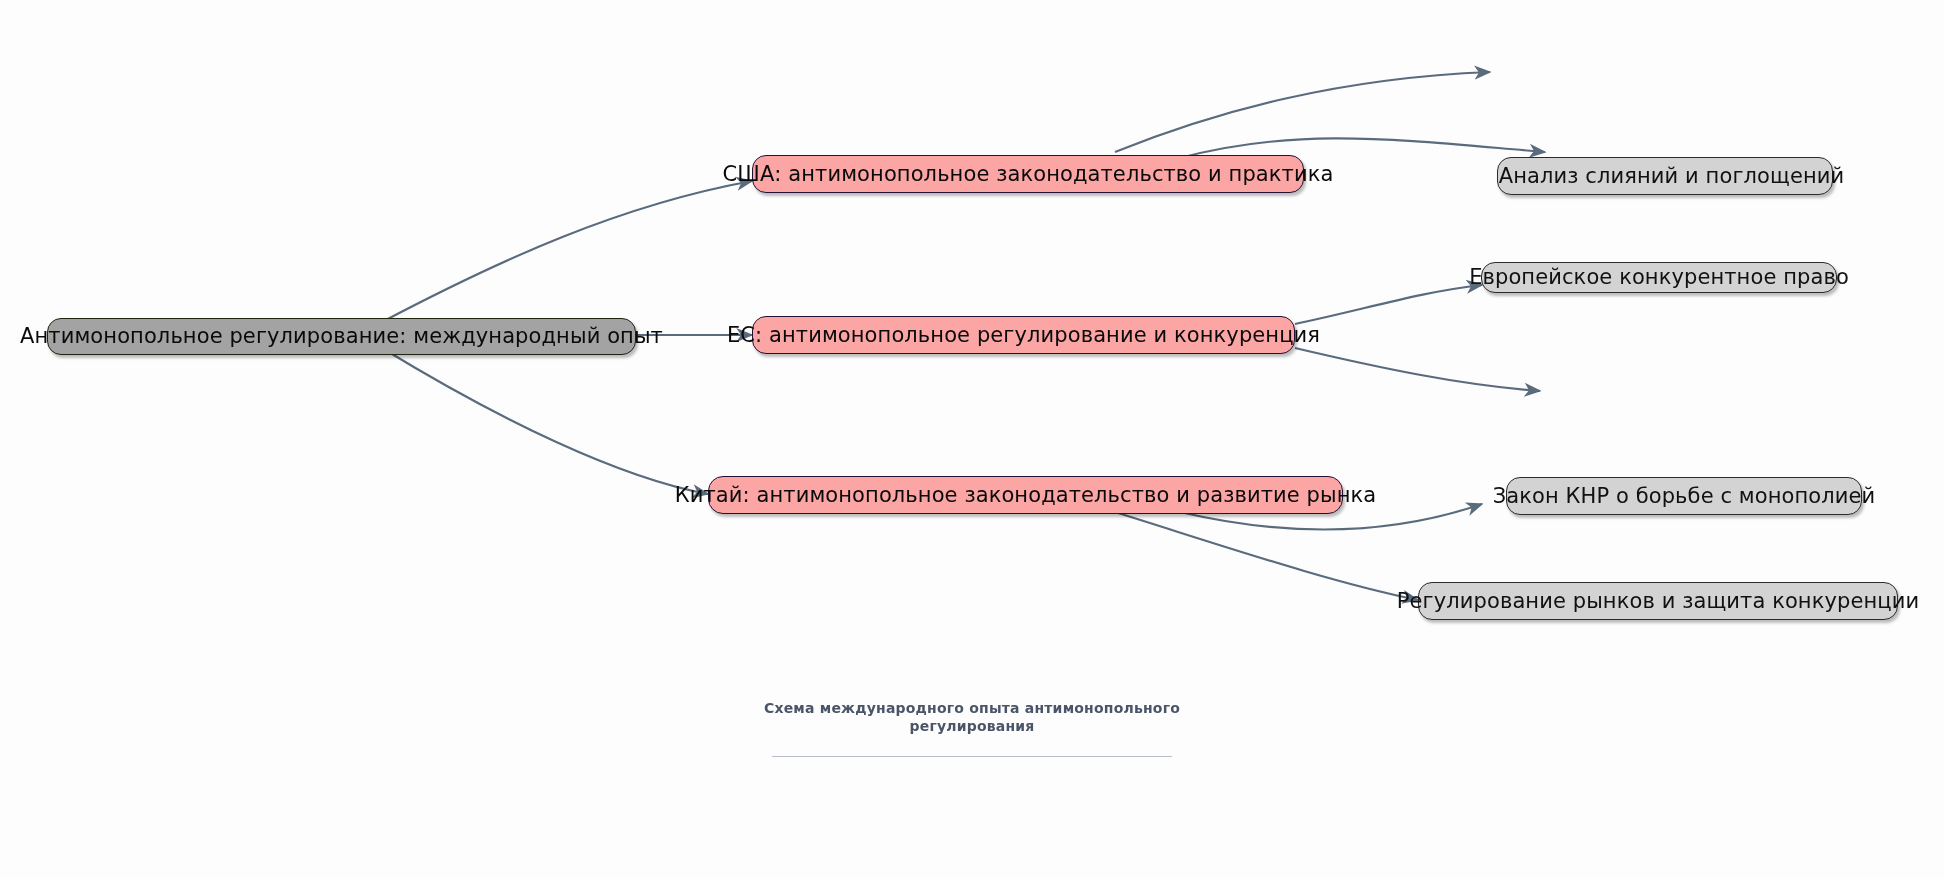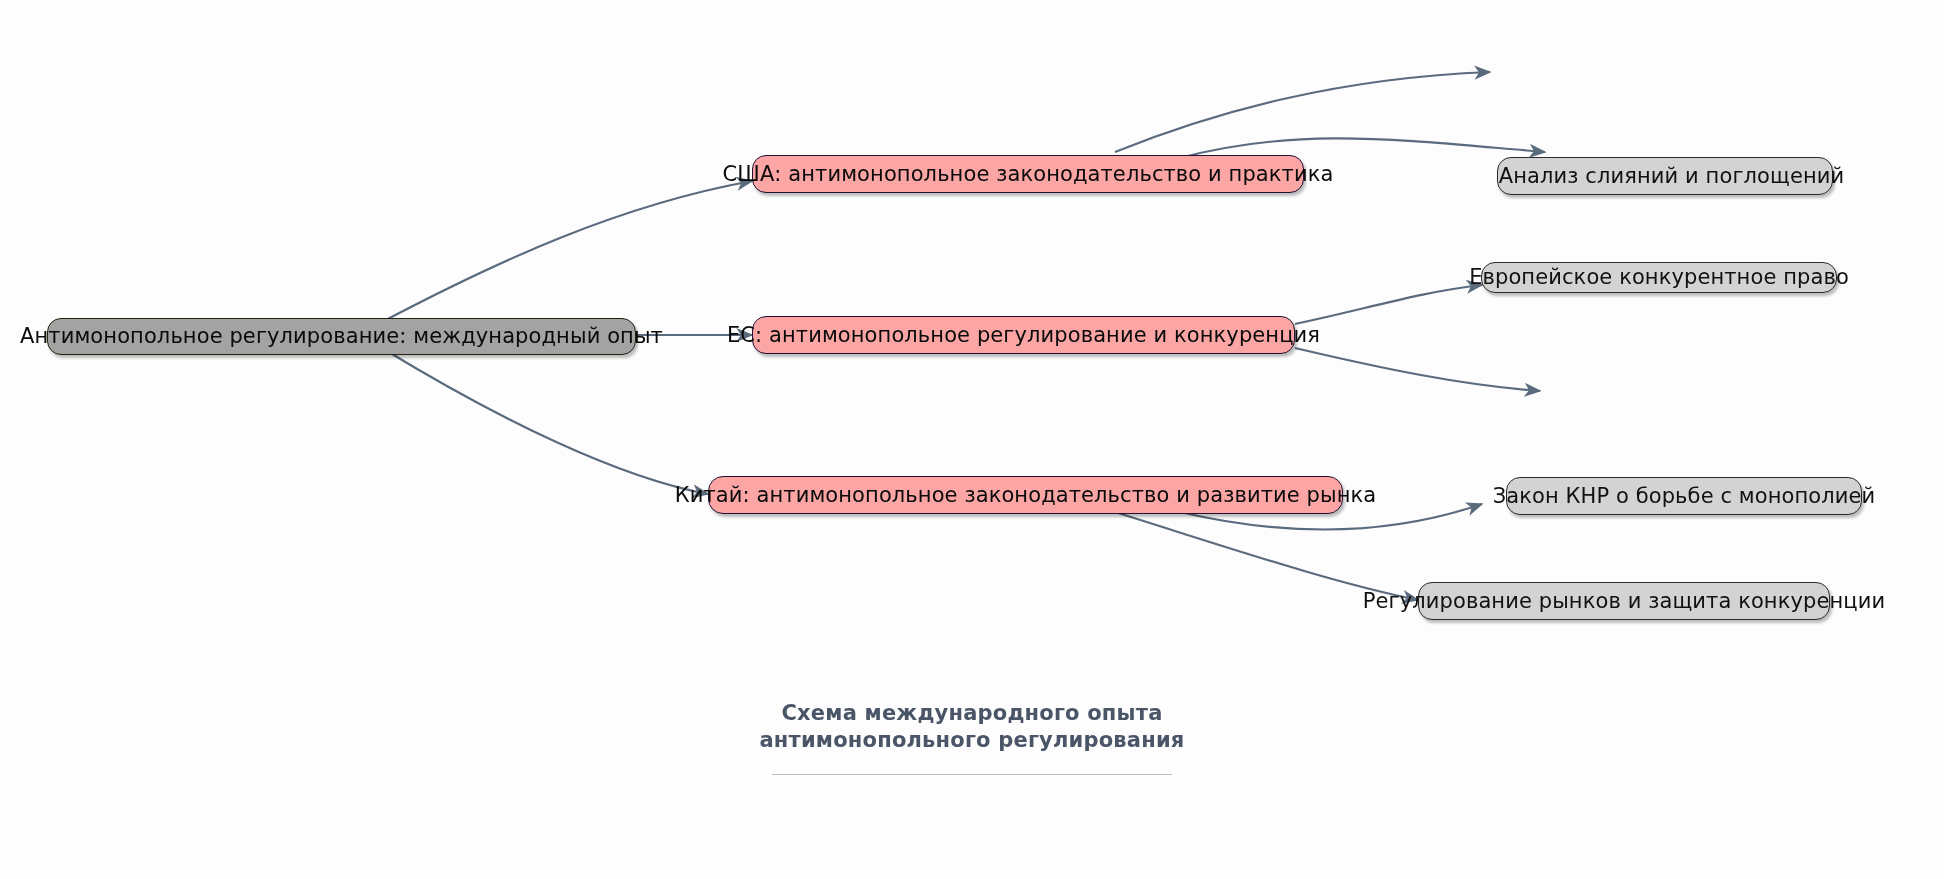--- a/index.html
+++ b/index.html
@@ -61,21 +61,21 @@
   }
   #caption-block {
     position: absolute;
     left: 0;
     top: 700px;
     width: 1944px;
     text-align: center;
   }
   .caption-title {
     color: #4a5568;
-    font-size: 21px;
+    font-size: 14px;
     font-weight: bold;
     line-height: 1.28;
     letter-spacing: 0.2px;
     max-width: 520px;
     margin: 0 auto;
   }
   .caption-rule {
     width: 400px;
     height: 1px;
     background: #b9c0cb;
@@ -142,21 +142,21 @@
 
 
   <div class="node branch" style="left:708px; top:476px; width:635px; height:38px;border-radius:15px;">
     <span class="node-label">Китай: антимонопольное законодательство и развитие рынка</span>
   </div>
 
   <div class="node leaf" style="left:1481px; top:477px; width:356px; height:38px;margin-left:25px;">
     <span class="node-label">Закон КНР о борьбе с монополией</span>
   </div>
 
-  <div class="node leaf" style="left:1418px; top:582px; width:412px; height:38px;">
+  <div class="node leaf" style="left:1418px; top:582px; width:480px; height:38px;">
     <span class="node-label">Регулирование рынков и защита конкуренции</span>
   </div>
 
   <div id="caption-block">
     <div class="caption-title">Схема международного опыта антимонопольного регулирования</div>
     <div class="caption-rule"></div>
   </div>
 
 </div>
 

